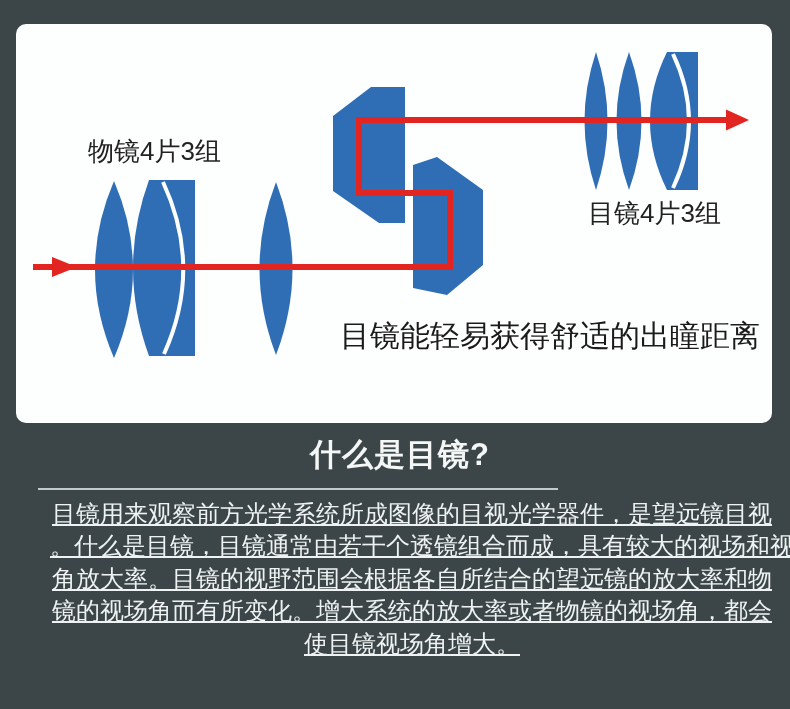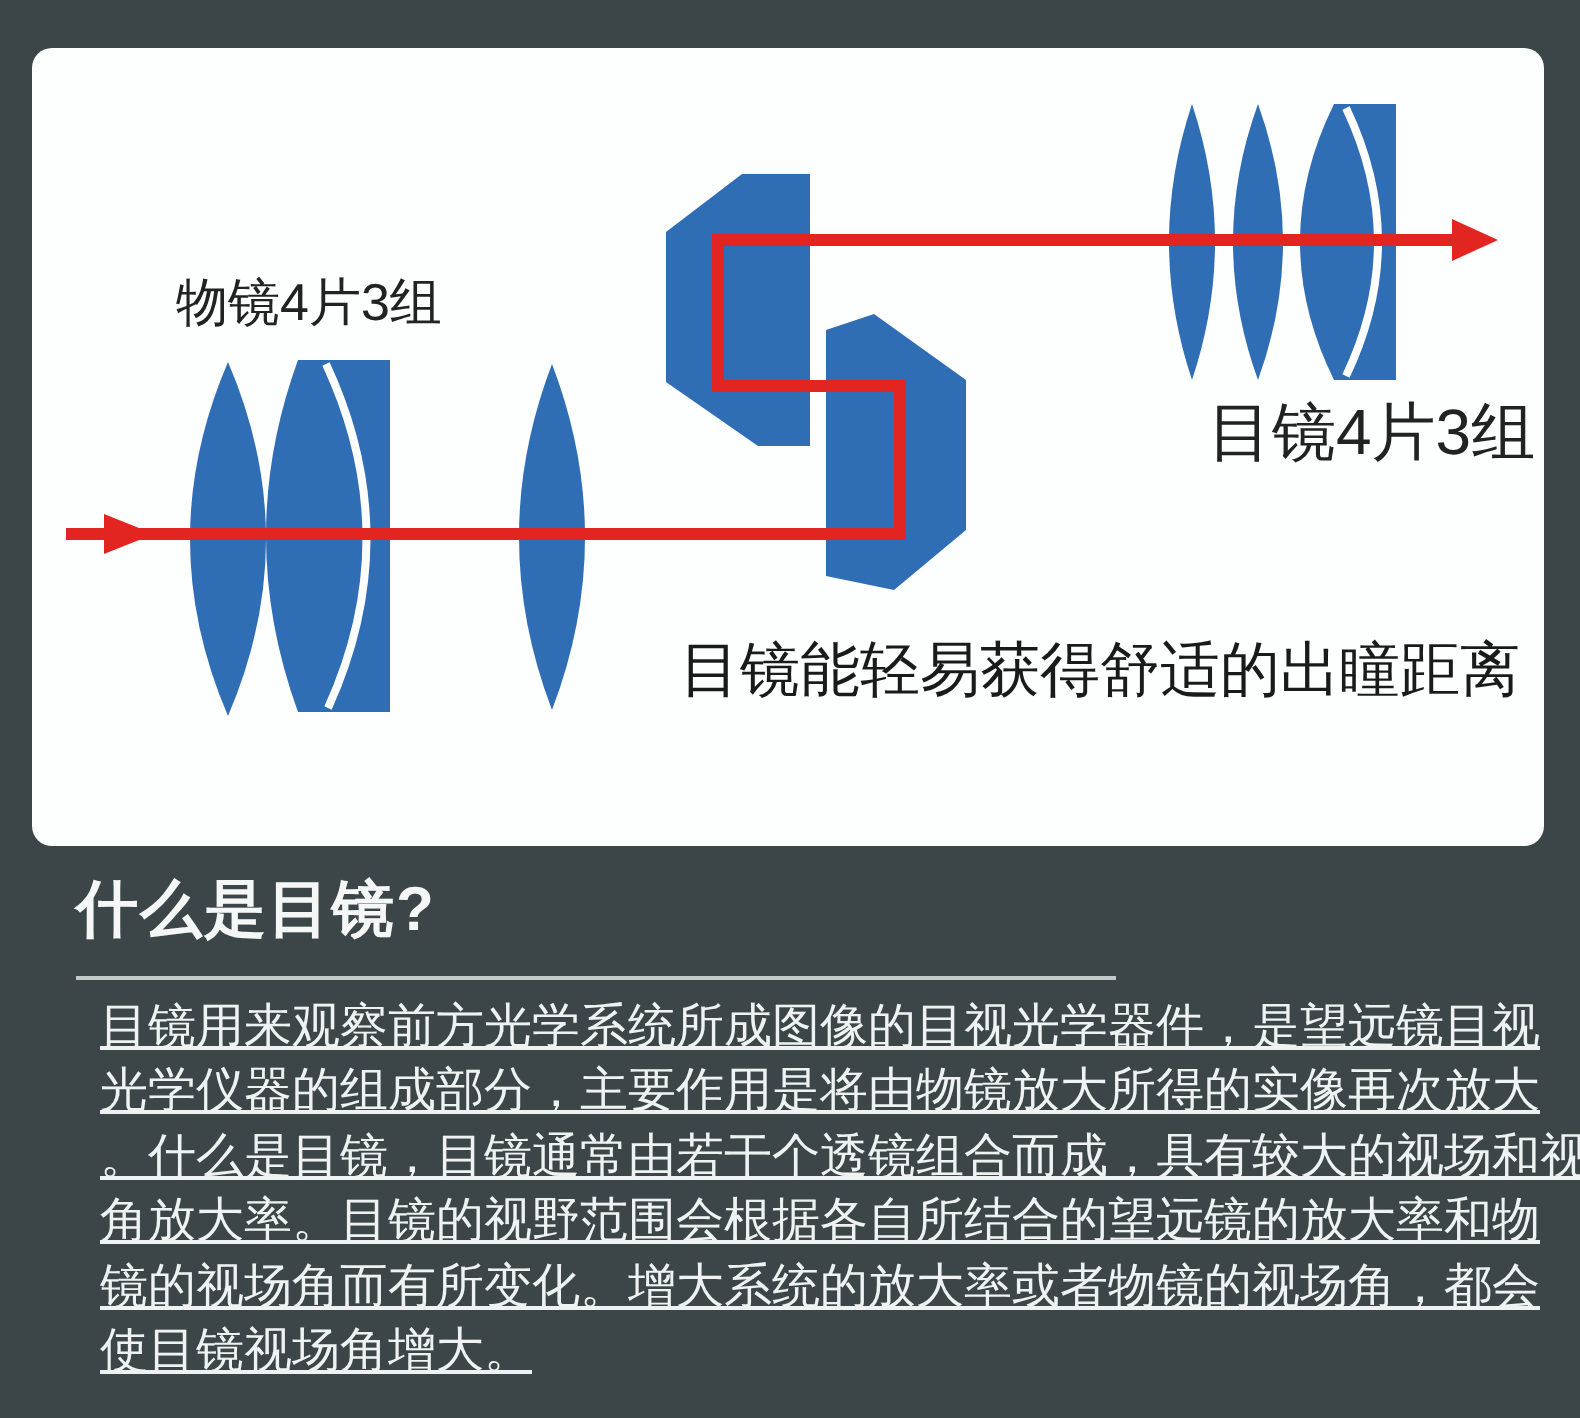--- a/index.html
+++ b/index.html
@@ -4,23 +4,23 @@
 <style>
   html,body{margin:0;padding:0;background:#3c4649;}
   body{width:790px;height:709px;position:relative;overflow:hidden;
        font-family:"Liberation Sans","DejaVu Sans",sans-serif;}
   .stage{position:absolute;inset:0;background:#3c4649;}
   .panel{position:absolute;left:16px;top:24px;width:756px;height:399px;
          background:#fdfefe;border-radius:10px;}
   .panel svg{position:absolute;left:0;top:0;}
   .lbl{position:absolute;color:#222;white-space:nowrap;line-height:1;}
   .lbl.obj{left:72px;top:114px;font-size:26px;}
-  .lbl.eye{left:572px;top:176px;font-size:32px;margin-left:16px;}
+  .lbl.eye{left:572px;top:176px;font-size:26px;}
   .lbl.caption{left:314px;top:297px;font-size:30px;color:#1a1a1a;letter-spacing:0px;margin-left:10px;}
-  .article{position:absolute;left:38px;top:436px;width:724px;color:#eef2f2;}
+  .article{position:absolute;left:38px;top:436px;width:724px;color:#eef2f2;text-align:center;}
   .article h1{margin:0;font-size:31px;font-weight:bold;color:#f5f7f7;
               line-height:1.2;letter-spacing:1px;}
   .rule{position:absolute;left:0;top:52px;width:520px;height:2px;background:#c3cacc;}
   .para{position:absolute;left:12px;top:62px;width:724px;text-decoration:underline;}
   .pline{white-space:nowrap;font-size:24px;line-height:32.4px;color:#eef2f2;}
 </style>
 </head>
 <body>
 
 <div class="stage">
@@ -57,21 +57,20 @@
     <div class="lbl obj">物镜4片3组</div>
     <div class="lbl eye">目镜4片3组</div>
     <div class="lbl caption">目镜能轻易获得舒适的出瞳距离</div>
   </div>
 
   <div class="article">
     <h1>什么是目镜?</h1>
     <div class="rule"></div>
     <div class="para">
       <div class="pline">目镜用来观察前方光学系统所成图像的目视光学器件，是望远镜目视</div>
-      <div class="pline">光学仪器的组成部分，主要作用是将由物镜放大所得的实像再次放大</div>
       <div class="pline">。什么是目镜，目镜通常由若干个透镜组合而成，具有较大的视场和视</div>
       <div class="pline">角放大率。目镜的视野范围会根据各自所结合的望远镜的放大率和物</div>
       <div class="pline">镜的视场角而有所变化。增大系统的放大率或者物镜的视场角，都会</div>
       <div class="pline">使目镜视场角增大。</div>
     </div>
   </div>
 
 </div>
 
 </body></html>

